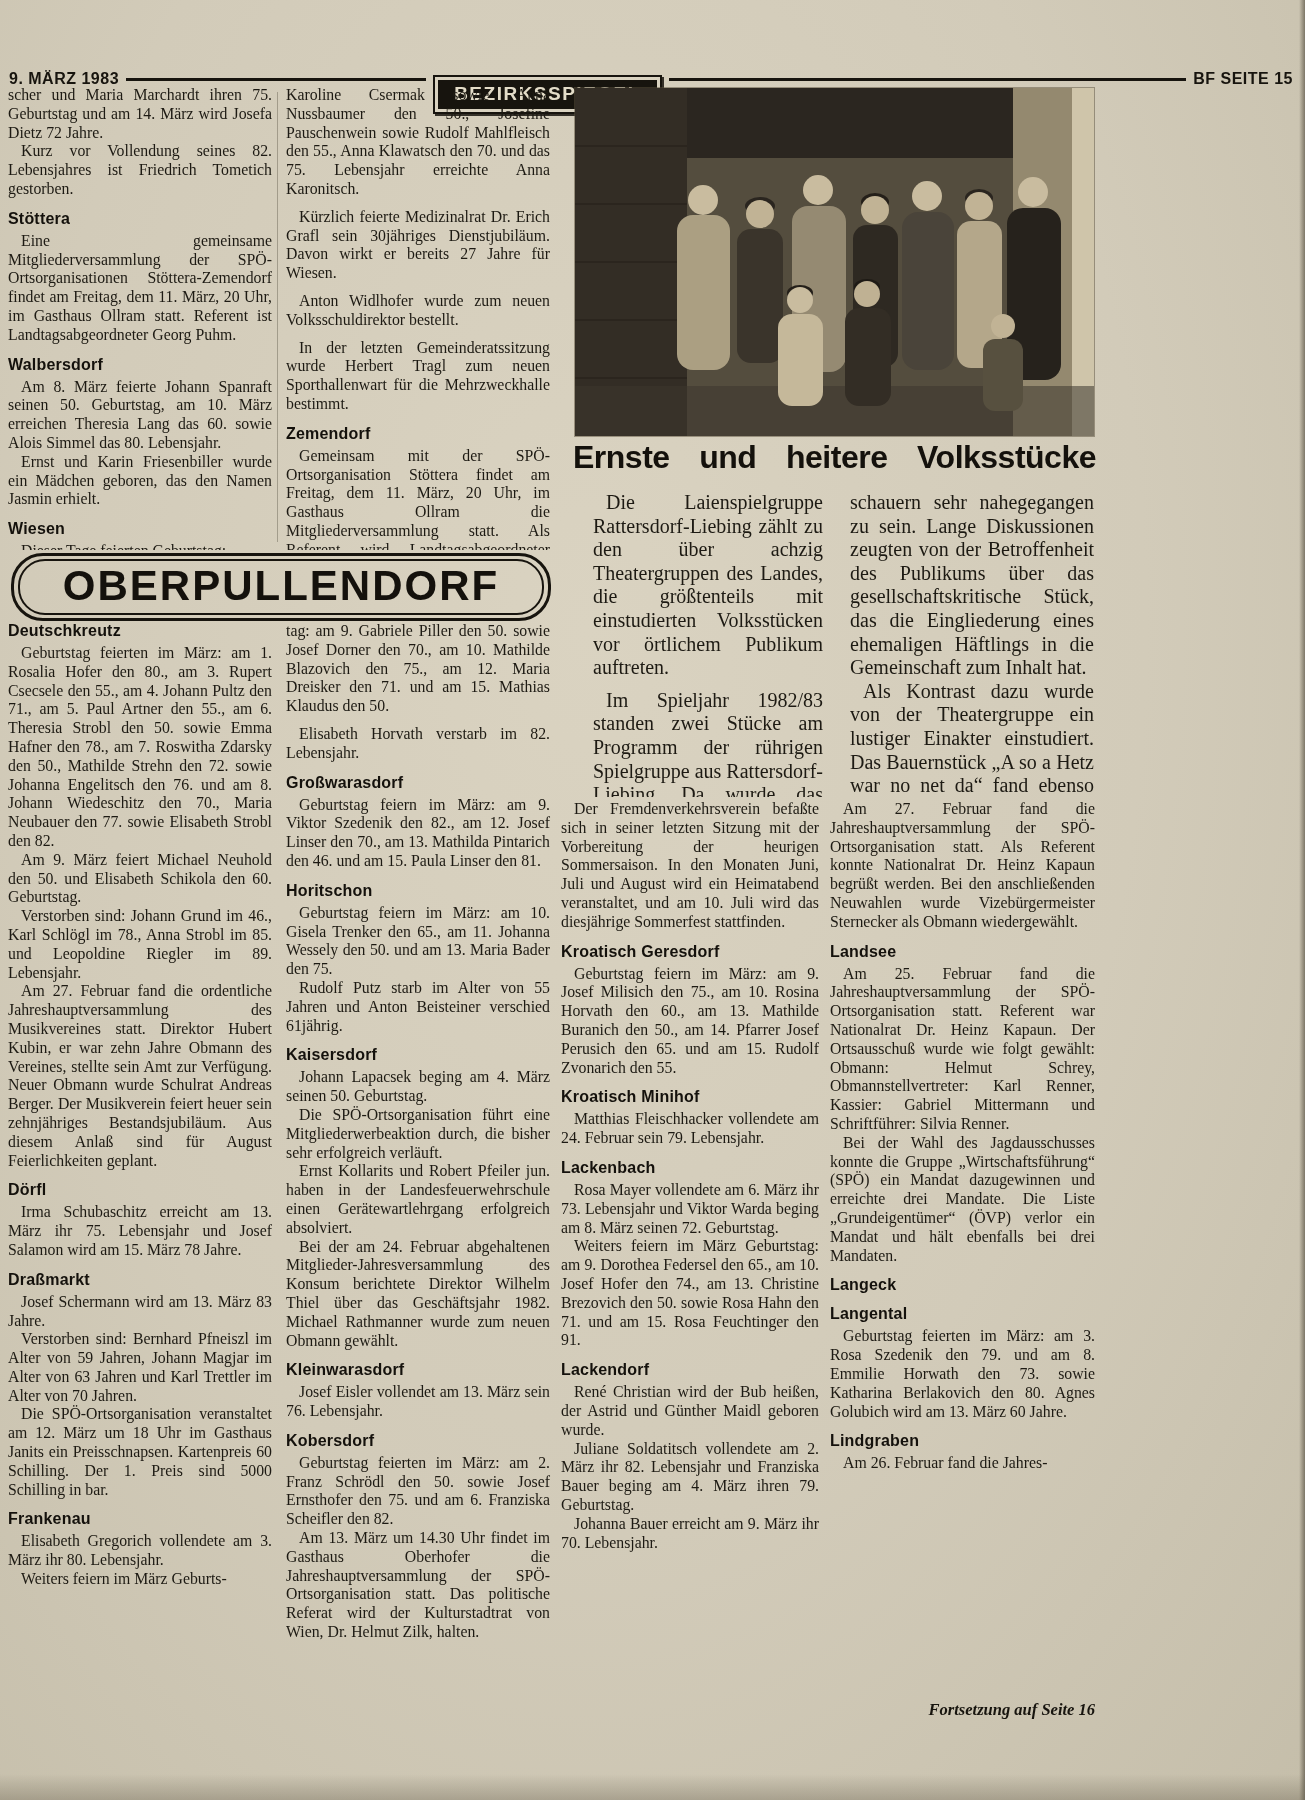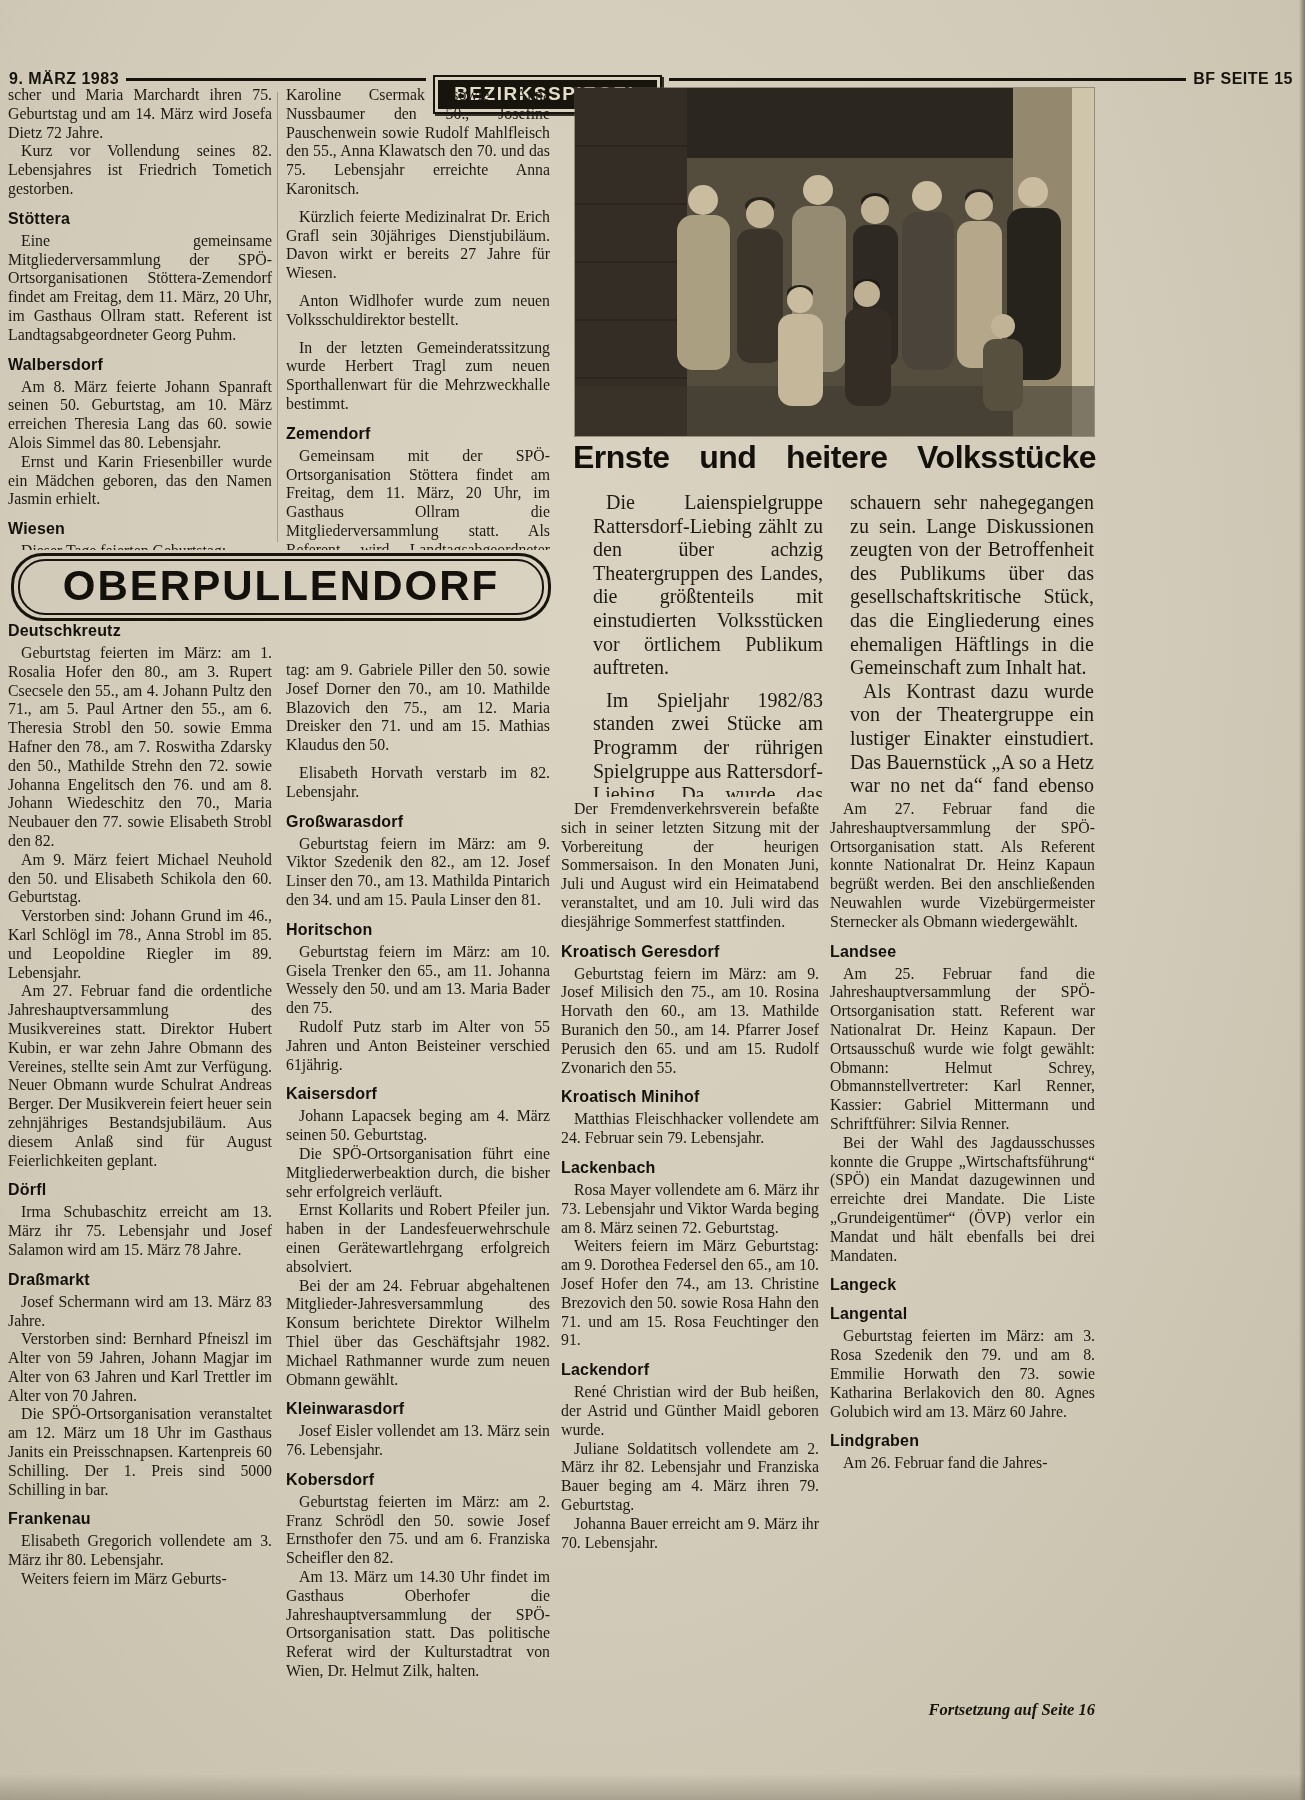--- a/index.html
+++ b/index.html
@@ -41,21 +41,21 @@
   #volksB{left:834px;top:491px;width:260px;height:306px;overflow:hidden;}
   #volksA p,#volksB p{font-size:20px;line-height:1.18;margin-left:16px;}
 
   #banner{position:absolute;left:11px;top:553px;width:540px;}
   .banner-outer{border:3px solid #17140e;border-radius:32px;padding:3px 4px;}
   .banner-inner{border:2px solid #17140e;border-radius:27px;text-align:center;padding:2px 0 5px;}
   .banner-inner span{font-family:"Liberation Sans",sans-serif;font-weight:bold;font-size:42px;
     letter-spacing:2px;line-height:1.08;display:inline-block;color:#14110c;}
 
   #col1bot{left:8px;top:622px;width:264px;}
-  #col2bot{left:286px;top:622px;width:264px;margin-top:39px;}
+  #col2bot{left:286px;top:622px;width:264px;}
   #col3{left:561px;top:800px;width:258px;}
   #col4{left:830px;top:800px;width:265px;}
 
   #continuation{position:absolute;left:830px;top:1700px;width:265px;text-align:right;
     font-style:italic;font-weight:bold;font-size:16.5px;color:#17140e;}
 
   .scan-right{position:absolute;right:0;top:0;width:6px;height:100%;
     background:linear-gradient(to right,rgba(60,54,42,0),rgba(60,54,42,.55));}
   .scan-bottom{position:absolute;left:0;bottom:0;width:100%;height:26px;
     background:linear-gradient(to bottom,rgba(100,92,74,0),rgba(100,92,74,.35));}
@@ -170,21 +170,21 @@
       <p>Verstorben sind: Bernhard Pfneiszl im Alter von 59 Jahren, Johann Magjar im Alter von 63 Jahren und Karl Trettler im Alter von 70 Jahren.</p>
       <p>Die SPÖ-Ortsorganisation veranstaltet am 12. März um 18 Uhr im Gasthaus Janits ein Preisschnapsen. Kartenpreis 60 Schilling. Der 1. Preis sind 5000 Schilling in bar.</p>
       <h3>Frankenau</h3>
       <p>Elisabeth Gregorich vollendete am 3. März ihr 80. Lebensjahr.</p>
       <p>Weiters feiern im März Geburts-</p>
     </div>
   <div class="textcol" id="col2bot">
       <p class="cont">tag: am 9. Gabriele Piller den 50. sowie Josef Dorner den 70., am 10. Mathilde Blazovich den 75., am 12. Maria Dreisker den 71. und am 15. Mathias Klaudus den 50.</p>
       <p class="gap">Elisabeth Horvath verstarb im 82. Lebensjahr.</p>
       <h3>Großwarasdorf</h3>
-      <p>Geburtstag feiern im März: am 9. Viktor Szedenik den 82., am 12. Josef Linser den 70., am 13. Mathilda Pintarich den 34. und am 15. Paula Linser den 81.</p>
+      <p>Geburtstag feiern im März: am 9. Viktor Szedenik den 82., am 12. Josef Linser den 70., am 13. Mathilda Pintarich den 46. und am 15. Paula Linser den 81.</p>
       <h3>Horitschon</h3>
       <p>Geburtstag feiern im März: am 10. Gisela Trenker den 65., am 11. Johanna Wessely den 50. und am 13. Maria Bader den 75.</p>
       <p>Rudolf Putz starb im Alter von 55 Jahren und Anton Beisteiner verschied 61jährig.</p>
       <h3>Kaisersdorf</h3>
       <p>Johann Lapacsek beging am 4. März seinen 50. Geburtstag.</p>
       <p>Die SPÖ-Ortsorganisation führt eine Mitgliederwerbeaktion durch, die bisher sehr erfolgreich verläuft.</p>
       <p>Ernst Kollarits und Robert Pfeiler jun. haben in der Landesfeuerwehrschule einen Gerätewartlehrgang erfolgreich absolviert.</p>
       <p>Bei der am 24. Februar abgehaltenen Mitglieder-Jahresversammlung des Konsum berichtete Direktor Wilhelm Thiel über das Geschäftsjahr 1982. Michael Rathmanner wurde zum neuen Obmann gewählt.</p>
       <h3>Kleinwarasdorf</h3>
       <p>Josef Eisler vollendet am 13. März sein 76. Lebensjahr.</p>

